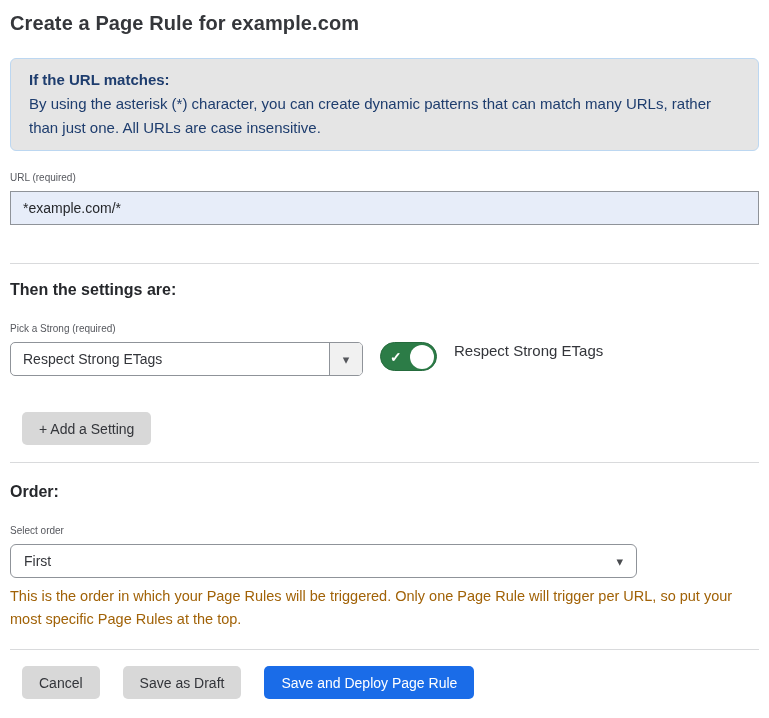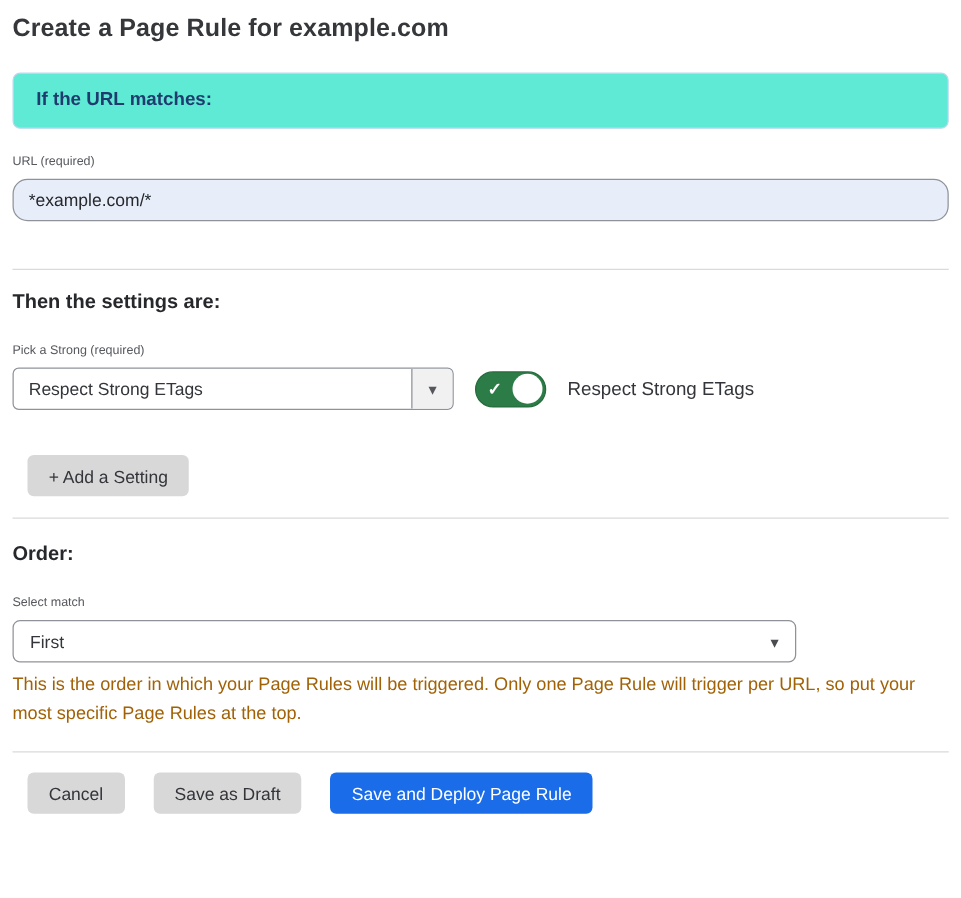--- a/index.html
+++ b/index.html
@@ -11,21 +11,21 @@
   }
   .page-title {
     font-size: 20px;
     font-weight: bold;
     color: #35373b;
     letter-spacing: 0.1px;
     margin-bottom: 23px;
   }
   
   .info-box {
-    background: #5eead4;
+    background: #e5e5e5;
     border: 1px solid #bcd7f1;
     border-radius: 6px;
     padding: 9px 18px 10px 18px;
     color: #1e3d6e;
     font-size: 15px;
     line-height: 24px;
     margin-bottom: 21px;
   }
   .info-heading { font-weight: bold; }
   .info-link {
@@ -39,21 +39,21 @@
     font-size: 10px;
     color: #56585e;
     margin-bottom: 8px;
   }
   
   .url-input {
     width: 749px;
     height: 34px;
     background: #e7edf9;
     border: 1px solid #8f9399;
-    border-radius: 12px;
+    border-radius: 0;
     font-family: "Liberation Sans", sans-serif;
     font-size: 14px;
     color: #26282c;
     padding: 0 12px;
     outline: none;
     display: block;
   }
   .divider {
     border: none;
     border-top: 1px solid #d9dadc;
@@ -64,21 +64,21 @@
   .divider-3 { margin-top: 18px; margin-bottom: 16px; }
   .section-heading {
     font-size: 16px;
     font-weight: bold;
     color: #26282c;
     margin-bottom: 24px;
   }
   
   .setting-row {
     display: flex;
-    align-items: center;
+    align-items: flex-start;
     gap: 17px;
     margin-bottom: 36px;
   }
   .dropdown {
     width: 353px;
     height: 34px;
     background: #ffffff;
     border: 1px solid #8f9399;
     border-radius: 5px;
     display: flex;
@@ -176,20 +176,21 @@
 </style>
 </head>
 <body>
 
 
 
 <h1 class="page-title">Create a Page Rule for example.com</h1>
 
 <div class="info-box">
   <div class="info-heading">If the URL matches:</div>
+  <div>By using the asterisk (*) character, you can create dynamic patterns that can match many URLs, rather than just one. All URLs are case insensitive.</div>
 </div>
 
 <div class="field-label">URL (required)</div>
 <input class="url-input" type="text" value="*example.com/*" style="">
 
 <hr class="divider divider-1">
 
 <div class="section-heading">Then the settings are:</div>
 
 <div class="field-label">Pick a Strong (required)</div>
@@ -205,21 +206,21 @@
   </div>
   <div class="toggle-label">Respect Strong ETags</div>
 </div>
 
 <button class="btn btn-gray add-setting-btn">+ Add a Setting</button>
 
 <hr class="divider divider-2">
 
 <div class="section-heading">Order:</div>
 
-<div class="field-label">Select match</div>
+<div class="field-label">Select order</div>
 
 <div class="order-select">
   <span>First</span>
   <span class="select-caret">▾</span>
 </div>
 
 <div class="help-text">This is the order in which your Page Rules will be triggered. Only one Page Rule will trigger per URL, so put your most specific Page Rules at the top.</div>
 
 <hr class="divider divider-3">
 

